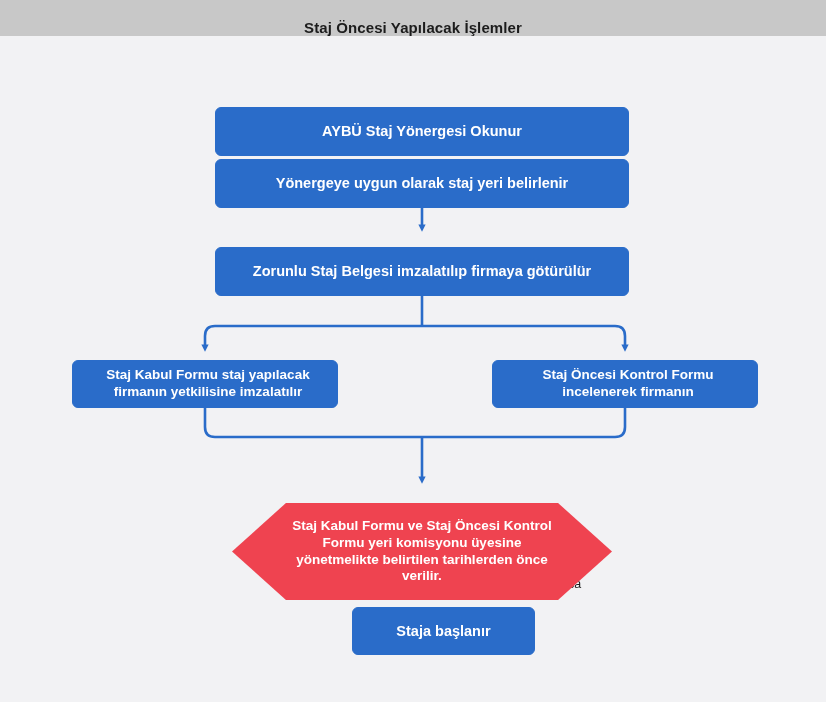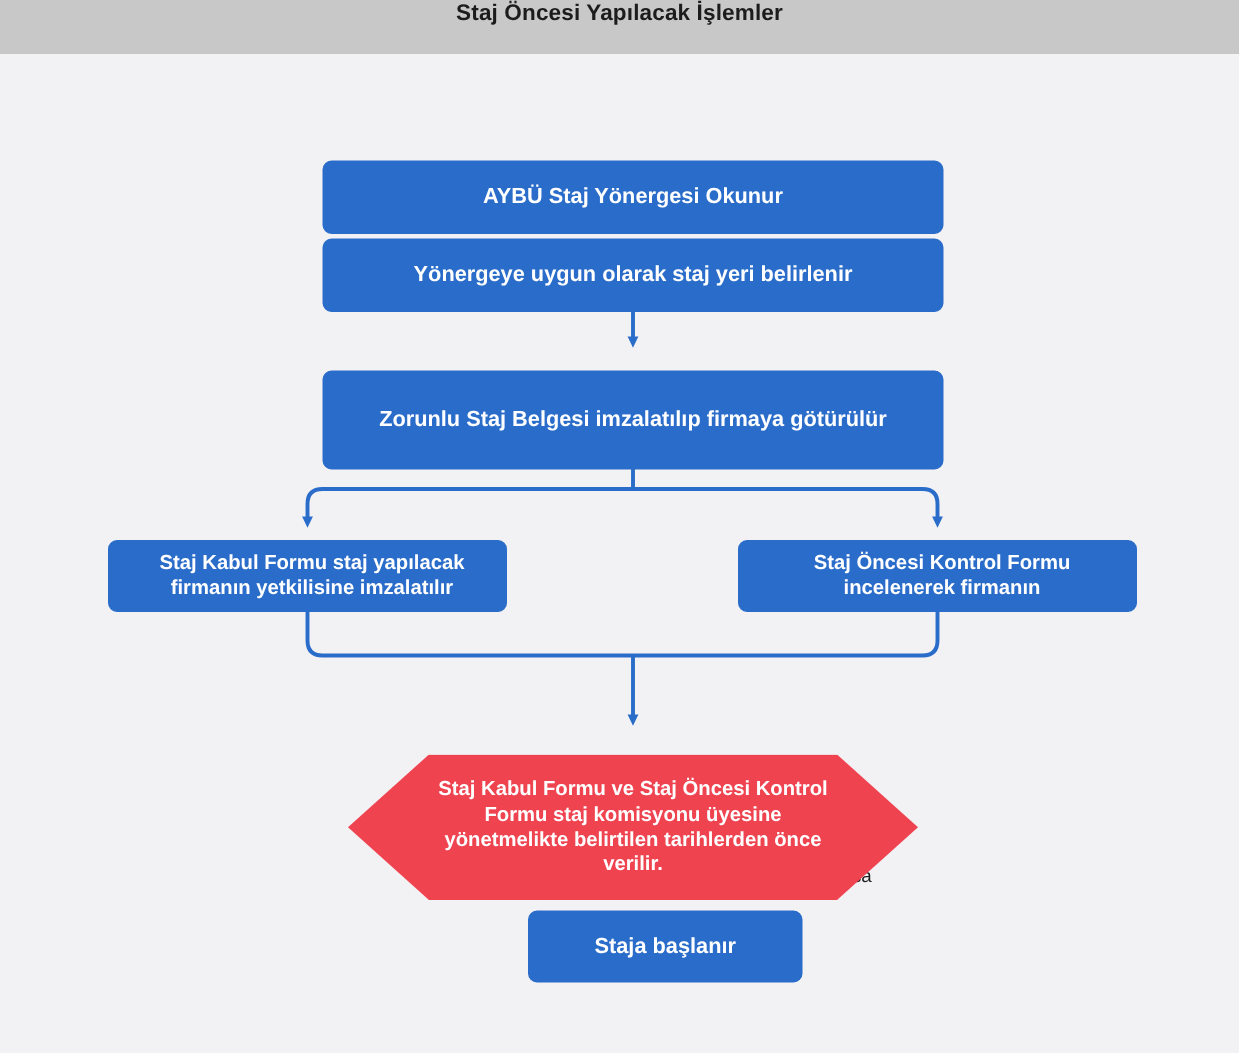--- a/index.html
+++ b/index.html
@@ -21,21 +21,21 @@
     background: #f2f2f4;
   }
   .titlebar {
     position: absolute;
     left: 0;
     top: 0;
     width: 826px;
     height: 36px;
     background: #c8c8c8;
     display: flex;
-    align-items: flex-start;
+    align-items: flex-end;
     justify-content: center;
   }
   .titlebar-text {
     font-size: 15px;
     font-weight: bold;
     color: #1c1c1c;
     letter-spacing: 0.1px;
   }
   .canvas {
     position: absolute;
@@ -138,35 +138,35 @@
     </svg>
 
     <div class="node process" style="left:215px; top:123px; width:414px; height:49px;">
       <span>Yönergeye uygun olarak staj yeri belirlenir</span>
     </div>
 
     <div class="node process" style="left:215px; top:71px; width:414px; height:49px;">
       <span>AYBÜ Staj Yönergesi Okunur</span>
     </div>
 
-    <div class="node process" style="left:215px; top:211px; width:414px; height:66px;">
+    <div class="node process" style="left:215px; top:211px; width:414px; height:49px;">
       <span>Zorunlu Staj Belgesi imzalatılıp firmaya götürülür</span>
     </div>
 
     <div class="node process small" style="left:72px; top:324px; width:266px; height:48px;">
       <span>Staj Kabul Formu staj yapılacak firmanın yetkilisine imzalatılır</span>
     </div>
 
     <div class="node process small" style="left:492px; top:324px; width:266px; height:48px;">
       <span>Staj Öncesi Kontrol Formu incelenerek firmanın</span>
     </div>
 
     <div class="hexagon-shape"></div>
     <div class="node decision" style="left:232px; top:467px; width:380px; height:97px;">
-      <span>Staj Kabul Formu ve Staj Öncesi Kontrol Formu staj komisyonu üyesine yönetmelikte belirtilen tarihlerden önce verilir.</span>
+      <span>Staj Kabul Formu ve Staj Öncesi Kontrol Formu yeri komisyonu üyesine yönetmelikte belirtilen tarihlerden önce verilir.</span>
     </div>
 
     <div class="edge-label" style="left:436px; top:541px;">Evraklarda bir eksik yoksa</div>
 
     <div class="node process" style="left:330px; top:571px; width:183px; height:48px;margin-left:22px;">
       <span>Staja başlanır</span>
     </div>
 
   </div>
 </div>

